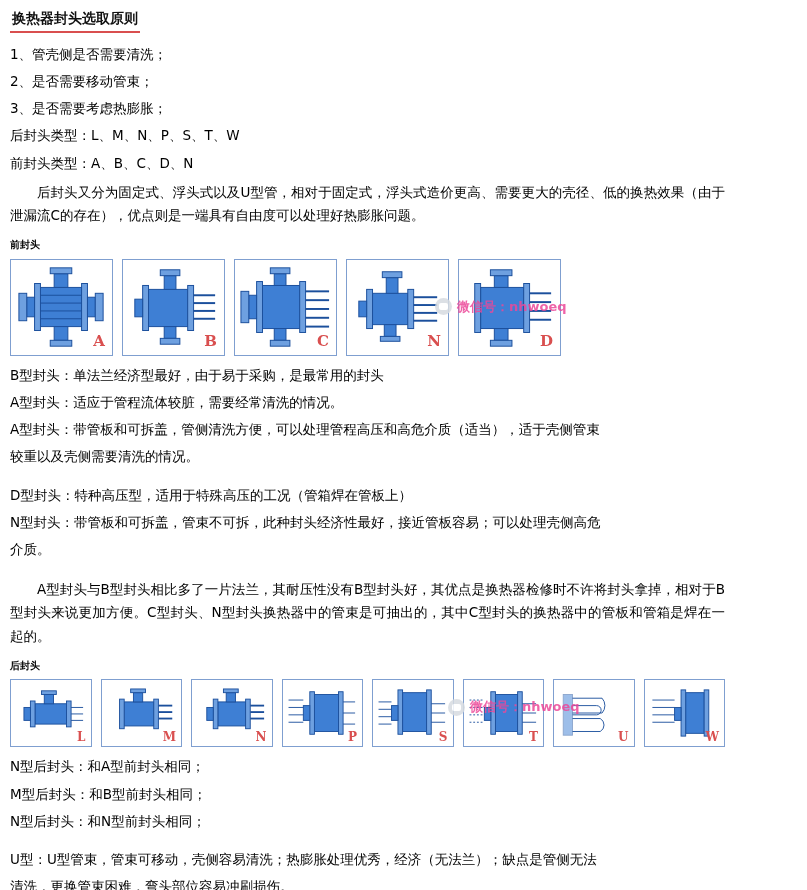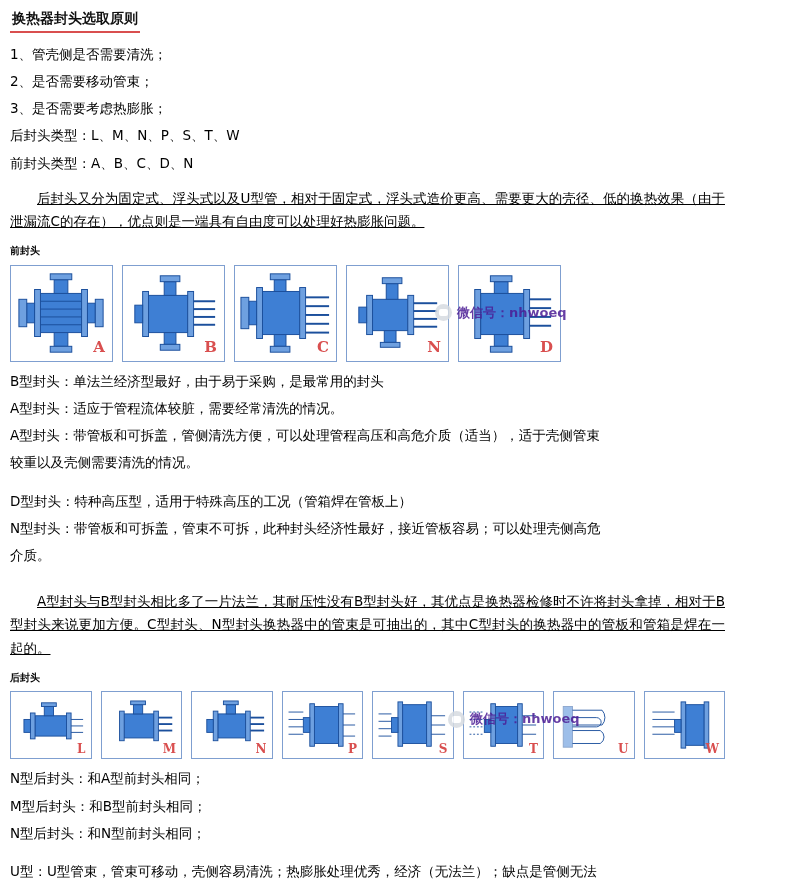--- a/index.html
+++ b/index.html
@@ -27,25 +27,24 @@
     color: #111;
     border-bottom: 2px solid #d94f4f;
     padding: 0 2px 1px 2px;
     margin-bottom: 6px;
   }
   .line {
     margin: 4px 0 1px 0;
     white-space: pre-wrap;
   }
   .para {
-    margin: 12px 0 2px 0;
+    margin: 6px 0 2px 0;
     text-indent: 2em;
     text-align: justify;
     line-height: 1.72;
-    text-decoration: underline;
   }
   .section-head {
     font-weight: bold;
     font-size: 10px;
     margin: 10px 0 6px 0;
   }
   .fig-row {
     display: flex;
     gap: 9px;
     align-items: flex-start;
@@ -86,21 +85,21 @@
     width: 100%;
     height: 100%;
   }
   .watermark {
     position: absolute;
     left: 425px;
     top: 38px;
     display: flex;
     align-items: center;
     gap: 5px;
-    color: #4c1d95;
+    color: #ec4899;
     font-size: 13px;
     font-weight: bold;
     pointer-events: none;
     opacity: 0.85;
     white-space: nowrap;
   }
   .wm-circle {
     width: 17px;
     height: 17px;
     border-radius: 50%;

